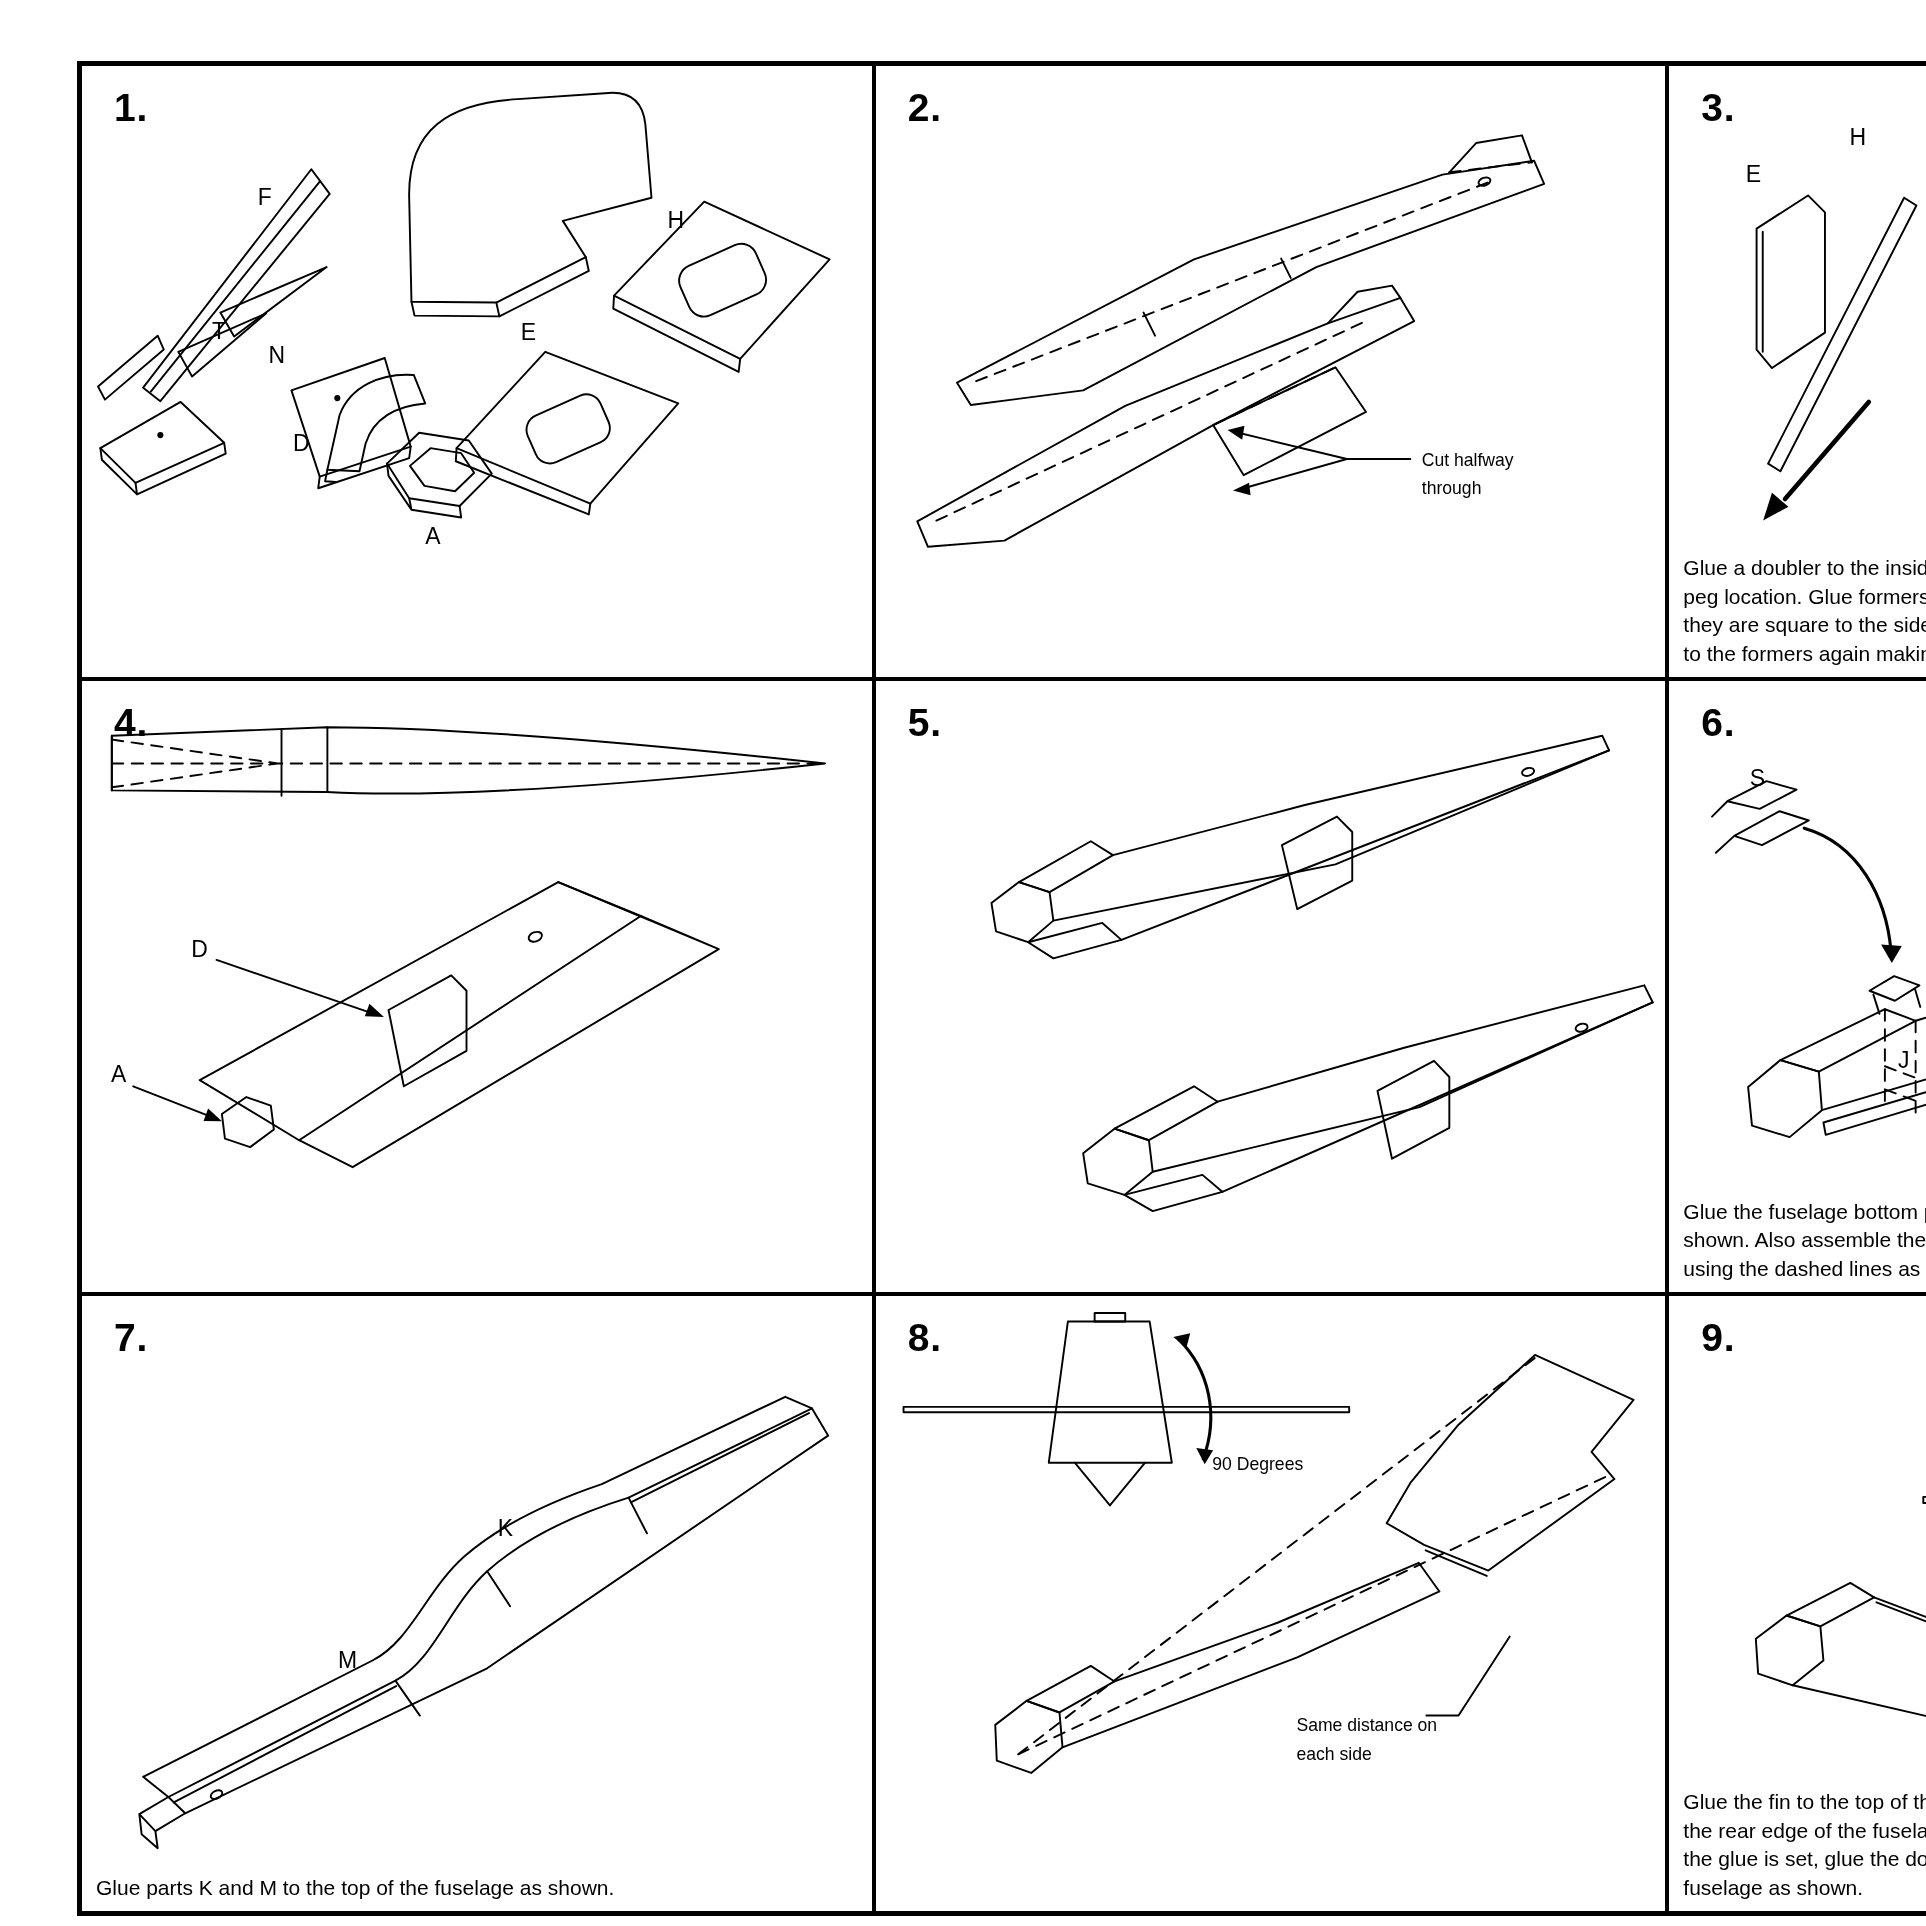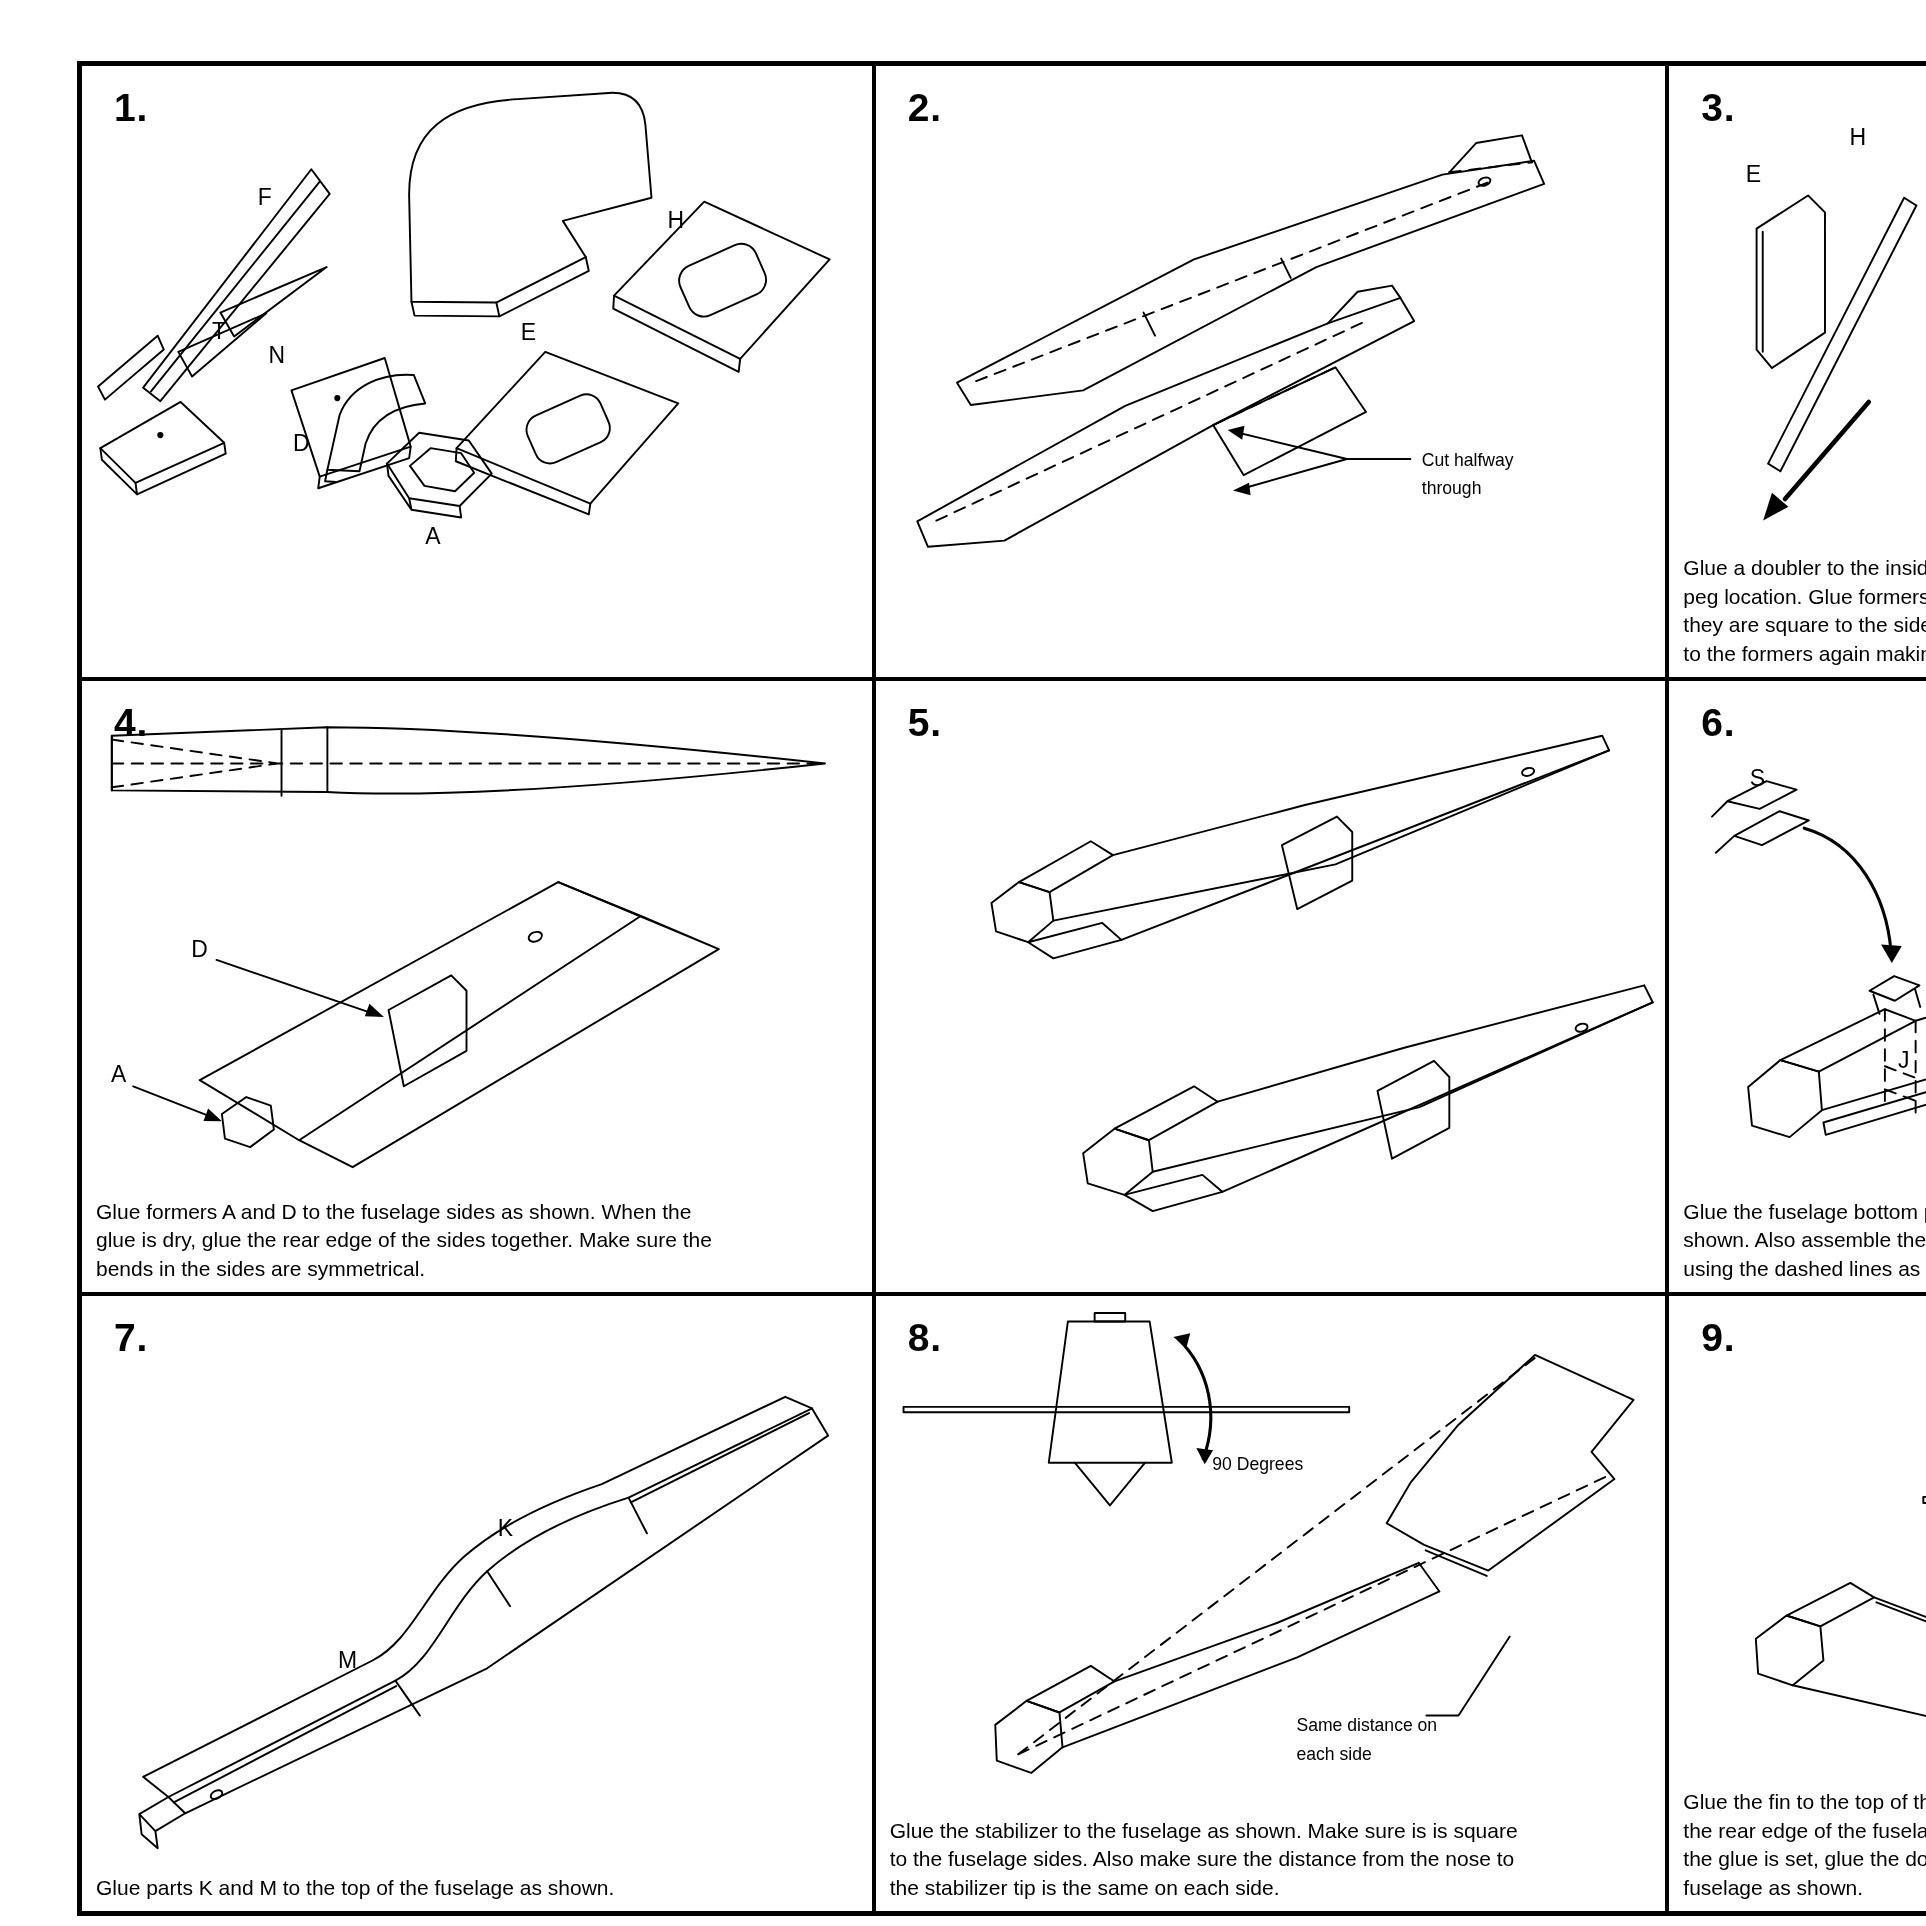--- a/index.html
+++ b/index.html
@@ -143,23 +143,20 @@
       <path class="ln" d="M366 1124 L430 1080 L494 1102 L502 1164 L440 1210 L374 1188 Z"></path>
       <ellipse class="ln" cx="1186" cy="664" rx="18" ry="12" transform="rotate(-20 1186 664)"></ellipse>
       <path class="ln" d="M352 724 L758 862"></path>
       <polygon class="fl" points="790,872 740,870 752,838"></polygon>
       <path class="ln" d="M134 1052 L330 1128"></path>
       <polygon class="fl" points="366,1143 318,1142 330,1110"></polygon>
       <text class="pl" x="286" y="716">D</text>
       <text class="pl" x="76" y="1042">A</text>
     </svg>
     <div class="num">4.</div>
-    <div class="cap">Glue formers A and D to the fuselage sides as shown. When the
-glue is dry, glue the rear edge of the sides together. Make sure the
-bends in the sides are symmetrical.</div>
   </div>
 
   <div class="cell bR bB">
     <svg class="drawing" viewBox="0 0 2066 1586" preserveAspectRatio="none">
       <path class="ln" d="M302 576 L374 522 L454 548 L464 622 L398 678 L314 650 Z"></path>
       <path class="ln" d="M374 522 L562 416 L620 452 L454 548 Z"></path>
       <path class="ln" d="M398 678 L592 628 L642 672 L464 720 Z"></path>
       <path class="ln" d="M620 452 L1122 322 L1900 142 M464 622 L1202 476 L1918 180 M1900 142 L1918 180"></path>
       <path class="ln" d="M642 672 L1918 180"></path>
       <path class="ln" d="M1062 426 L1206 352 L1246 392 L1246 518 L1102 592 Z"></path>
@@ -226,23 +223,20 @@
       <path class="ln" d="M624 994 L1052 842 L1420 688 M488 1164 L1102 932 L1474 762 M1420 688 L1474 762"></path>
       <path class="ln" d="M1336 586 L1398 482 L1524 332 L1724 152 L1982 268 L1872 402 L1932 472 L1602 708 L1434 642 Z"></path>
       <path class="ln" d="M1438 656 L1598 722"></path>
       <path class="ln dash" d="M372 1182 L1726 158 M372 1182 L1918 462"></path>
       <path class="ln" d="M1440 1082 L1524 1082 L1658 878"></path>
       <text class="an" x="880" y="450">90 Degrees</text>
       <text class="an" x="1100" y="1122">Same distance on</text>
       <text class="an" x="1100" y="1196">each side</text>
     </svg>
     <div class="num">8.</div>
-    <div class="cap">Glue the stabilizer to the fuselage as shown. Make sure is is square
-to the fuselage sides. Also make sure the distance from the nose to
-the stabilizer tip is the same on each side.</div>
   </div>
 
   <div class="cell">
     <svg class="drawing" viewBox="0 0 2066 1586" preserveAspectRatio="none">
       <path class="ln" d="M1016 46 L1016 560 M1036 46 L1036 560 M1016 46 L1036 46"></path>
       <path class="ln" d="M662 518 L1698 518 M662 534 L1698 534 M662 518 L662 534 M1698 518 L1698 534"></path>
       <path class="ln" d="M892 302 L1182 302 L1232 518 L846 518 Z"></path>
       <path class="ln" d="M950 280 L1010 280 L1010 302 L950 302 Z"></path>
       <path class="ln" d="M908 534 L1032 642 L1152 534"></path>
       <path class="lnm" d="M1062 182 C1182 224 1232 352 1196 492"></path>

